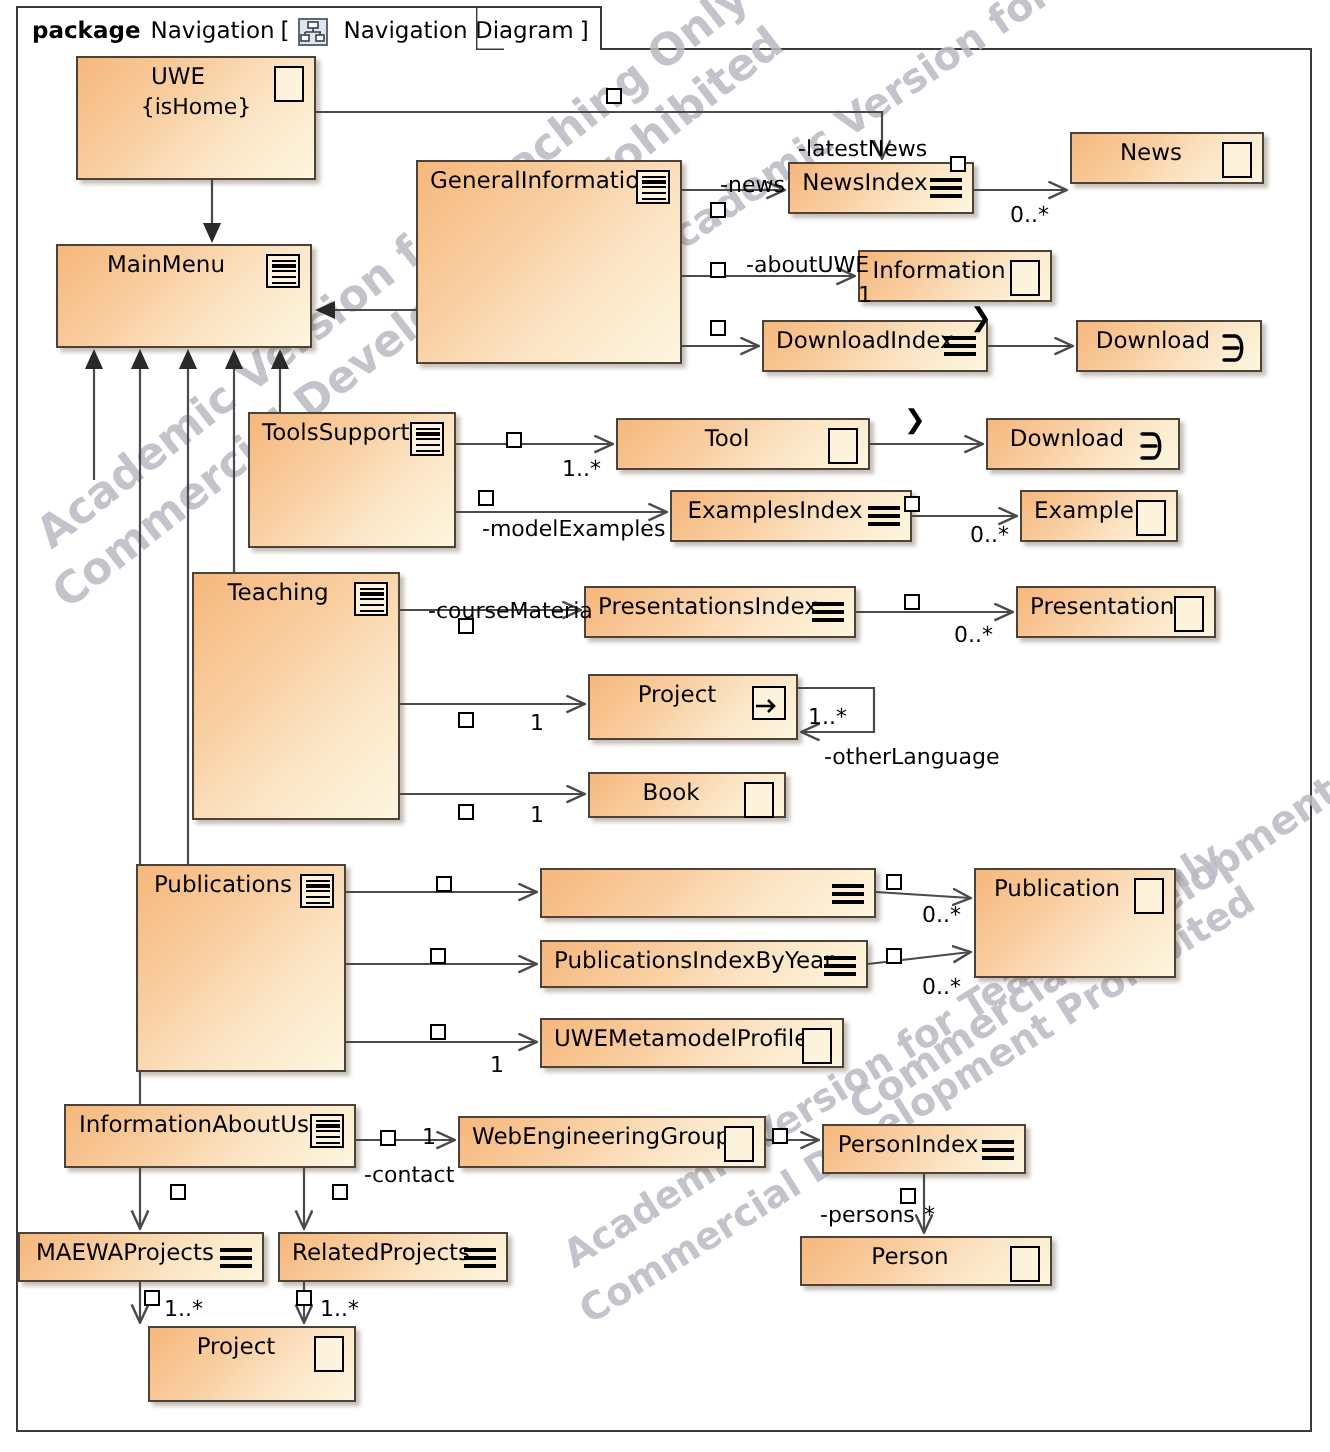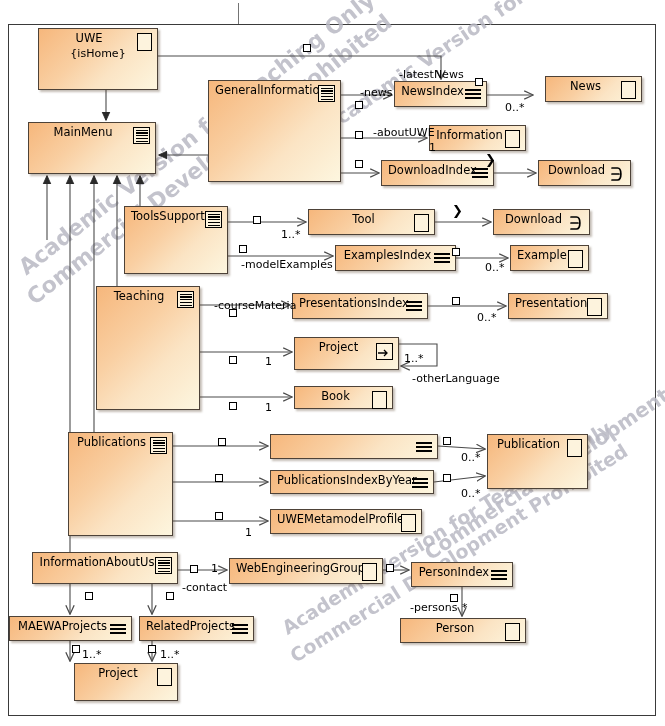--- a/index.html
+++ b/index.html
@@ -66,20 +66,36 @@
 <div id="canvas">
 
   <div class="wm" style="left:14px;top:260px;font-size:22px;transform:rotate(-38deg);transform-origin:0 0;">Academic Version for Teaching Only</div>
   <div class="wm" style="left:22px;top:290px;font-size:22px;transform:rotate(-38deg);transform-origin:0 0;">Commercial Development Prohibited</div>
   <div class="wm" style="left:278px;top:620px;font-size:19px;transform:rotate(-32deg);transform-origin:0 0;">Academic Version for Teaching Only</div>
   <div class="wm" style="left:286px;top:648px;font-size:19px;transform:rotate(-32deg);transform-origin:0 0;">Commercial Development Prohibited</div>
   <div class="wm" style="left:318px;top:118px;font-size:20px;transform:rotate(-34deg);transform-origin:0 0;">Academic Version for Teaching Only</div>
   <div class="wm" style="left:420px;top:545px;font-size:20px;transform:rotate(-34deg);transform-origin:0 0;">Commercial Development Prohibited</div>
 
   <div id="pkg-frame"></div>
+  <div id="pkg-tab">
+    <span class="kw">package</span>
+    <span class="nm">Navigation</span>
+    <span class="br">[</span>
+    <span class="dicon">
+      <svg width="15" height="14" viewBox="0 0 15 14">
+        <rect x="0.5" y="0.5" width="14" height="13" fill="#dfe6ef" stroke="#5b6878"></rect>
+        <rect x="5" y="2" width="5" height="3" fill="#fff" stroke="#33414f" stroke-width="0.8"></rect>
+        <rect x="1.5" y="8.5" width="4" height="3" fill="#fff" stroke="#33414f" stroke-width="0.8"></rect>
+        <rect x="9" y="8.5" width="4" height="3" fill="#fff" stroke="#33414f" stroke-width="0.8"></rect>
+        <path d="M7.5 5 V7 M3.5 7 H11.5 M3.5 7 V8.5 M11 7 V8.5" stroke="#33414f" stroke-width="0.8" fill="none"></path>
+      </svg>
+    </span>
+    <span class="nm">Navigation Diagram</span>
+    <span class="br">]</span>
+  </div>
   <svg id="pkg-tab-corner">
     <path d="M0,0 L0,22 L14,22" fill="none" stroke="#3a3a3a" stroke-width="1.4"></path>
   </svg>
 
   <svg id="wires">
     <defs>
       <marker id="oar" markerWidth="9" markerHeight="9" refX="8" refY="4.2" orient="auto">
         <path d="M0,0.4 L8.3,4.2 L0,8" fill="none" stroke="#4a4a4a" stroke-width="1.1"></path>
       </marker>
       <marker id="far" markerWidth="9" markerHeight="9" refX="7.6" refY="4.2" orient="auto">
@@ -165,21 +181,21 @@
         </span>
       </div>
       <div class="node" style="left: 394px; top: 81px; width: 93px; height: 26px;">
         <div class="ttl">NewsIndex</div>
         <span class="ic-index">
           <i></i>
           <i></i>
           <i></i>
         </span>
       </div>
-      <div class="node" style="left: 535px; top: 76px; width: 97px; height: 26px; margin-left: 10px;">
+      <div class="node" style="left: 535px; top: 66px; width: 97px; height: 26px;">
         <div class="ttl">News</div>
         <span class="ic ic-page"></span>
       </div>
       <div class="node" style="left: 429px; top: 125px; width: 97px; height: 26px;">
         <div class="ttl">Information</div>
         <span class="ic ic-page"></span>
       </div>
       <div class="node" style="left: 381px; top: 160px; width: 113px; height: 26px;">
         <div class="ttl">DownloadIndex</div>
         <span class="ic-index">

